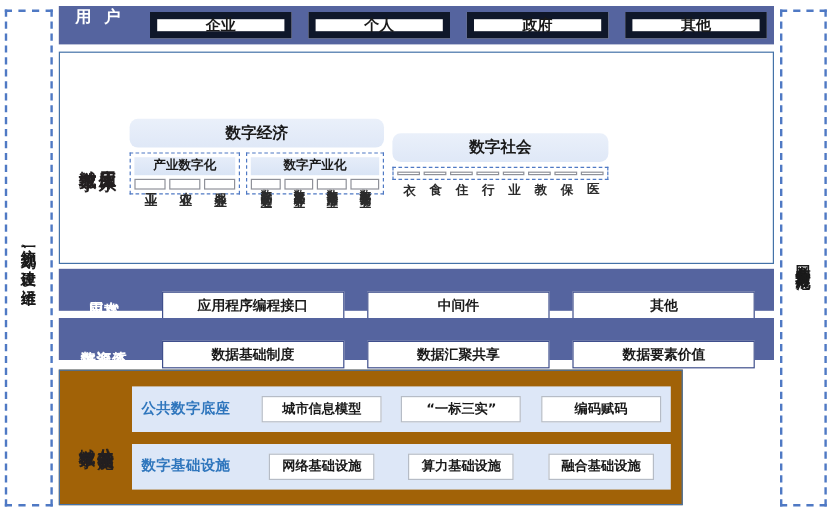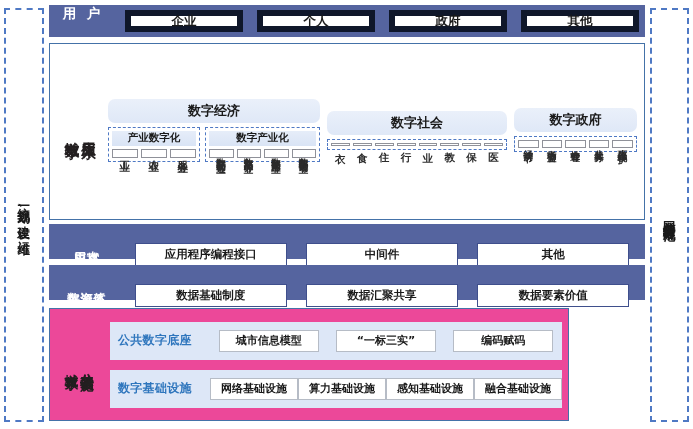--- a/index.html
+++ b/index.html
@@ -129,21 +129,21 @@
   .m-cell{
     height:23px;background:#fff;border:1px solid #3f4f8c;box-sizing:border-box;
     display:flex;align-items:center;justify-content:center;
     font-size:11.5px;font-weight:bold;color:#1a1a1a;
     width:152px;
   }
 
   
   #infra-section{
     position:absolute;left:49px;top:308px;width:520px;height:113px;
-    border:1.4px solid #4472a8;background:#ec4899;box-sizing:border-box;
+    border:1.4px solid #4472a8;background:#a16207;box-sizing:border-box;
     display:flex;align-items:center;
   }
   #infra-side{
     flex:0 0 58px;display:flex;align-items:center;justify-content:center;
     gap:2px;
   }
   #infra-side .vtext{font-size:13.5px;font-weight:bold;line-height:1;}
   #infra-body{
     flex:1;display:flex;flex-direction:column;justify-content:center;
     gap:10px;padding:6px 9px 6px 2px;box-sizing:border-box;
@@ -265,44 +265,20 @@
                 <span class="vtext">保</span>
               </div>
               <div class="vcell wide">
                 <span class="vtext">医</span>
               </div>
             </div>
           </div>
         </div>
       </div>
 
-      <div class="pillar" style="flex:1;">
-        <div class="pillar-head">数字政府</div>
-        <div class="pillar-body">
-          <div class="dgroup" style="flex:1;">
-            <div class="dgroup-cells">
-              <div class="vcell">
-                <span class="vtext">经济调节</span>
-              </div>
-              <div class="vcell">
-                <span class="vtext">市场监管</span>
-              </div>
-              <div class="vcell">
-                <span class="vtext">社会管理</span>
-              </div>
-              <div class="vcell">
-                <span class="vtext">公共服务</span>
-              </div>
-              <div class="vcell">
-                <span class="vtext">生态环境保护</span>
-              </div>
-            </div>
-          </div>
-        </div>
-      </div>
 
     </div>
   </div>
 
   <div class="mband" id="band-support">
     <div class="mband-label">
       <span class="vtext">应用</span>
       <span class="vtext">支撑</span>
     </div>
     <div class="mband-cells">
@@ -339,21 +315,20 @@
           <div class="i-cell">“一标三实”</div>
           <div class="i-cell">编码赋码</div>
         </div>
       </div>
 
       <div class="irow infra">
         <div class="irow-label">数字基础设施</div>
         <div class="irow-cells">
           <div class="i-cell">网络基础设施</div>
           <div class="i-cell">算力基础设施</div>
-          <div class="i-cell">感知基础设施</div>
           <div class="i-cell">融合基础设施</div>
         </div>
       </div>
 
     </div>
   </div>
 
 </div>
 
 </body></html>

